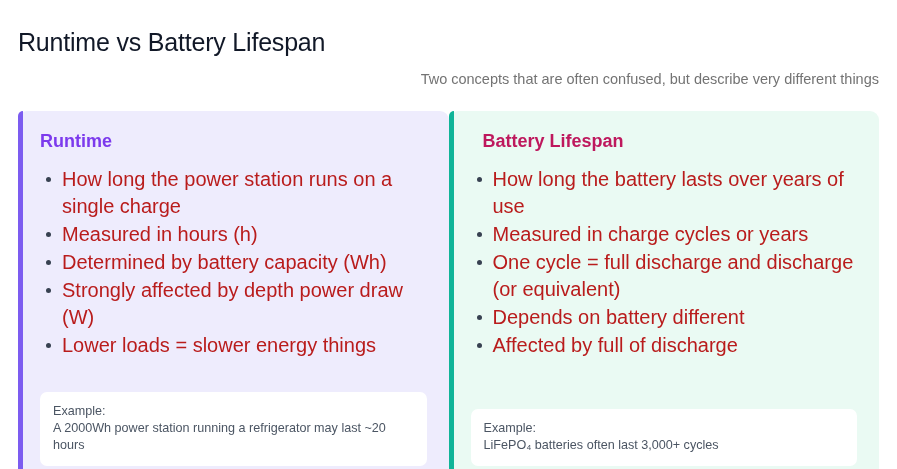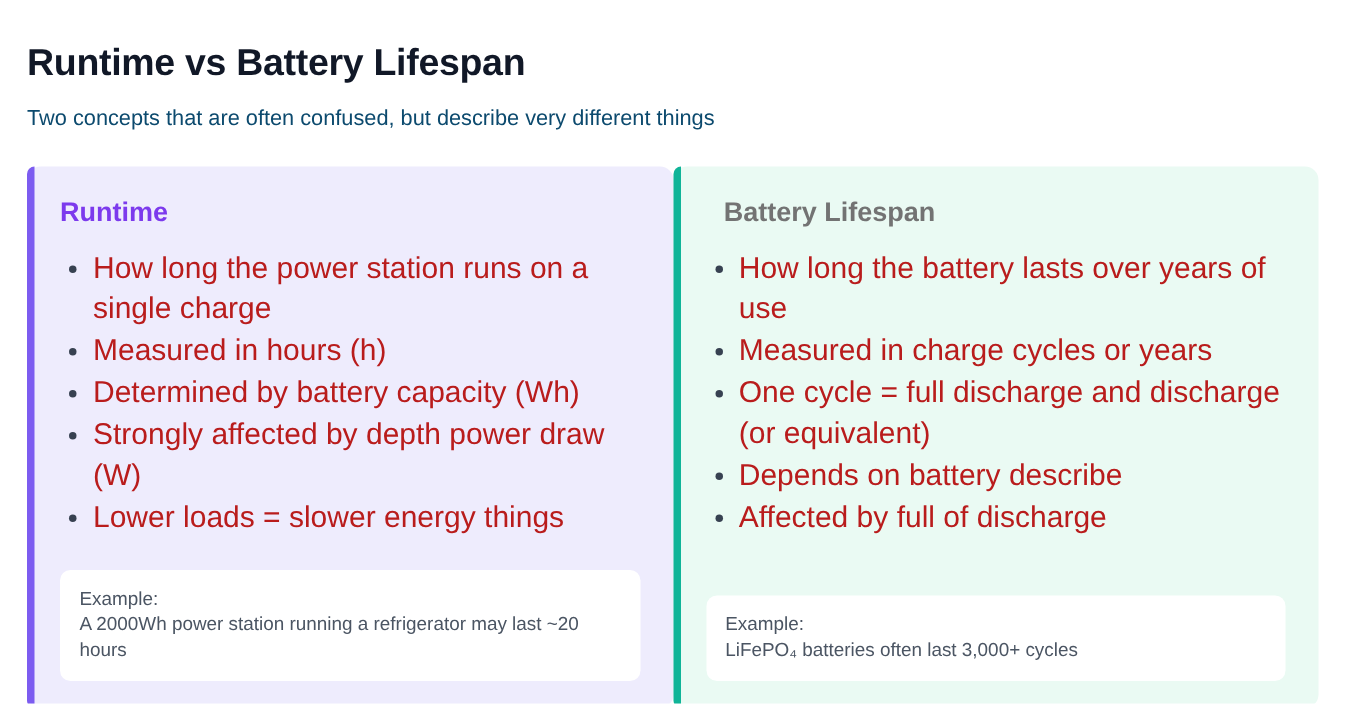--- a/index.html
+++ b/index.html
@@ -16,29 +16,30 @@
   }
   .page {
     position: relative;
     width: 897px;
     height: 469px;
     box-sizing: border-box;
     padding: 28px 18px 0 18px;
   }
   .page-title {
     font-size: 25px;
-    font-weight: bold;
+    font-weight: normal;
     color: #111827;
     letter-spacing: -0.2px;
     margin: 0 0 14px 0;
   }
   .page-subtitle {
     font-size: 14.5px;
-    color: #0c4a6e;
+    color: #737373;
     margin: 0 0 24px 0;
+    text-align: right;
   }
   .cards {
     display: flex;
     align-items: stretch;
   }
   .card {
     position: relative;
     flex: 1 1 0;
     border-radius: 9px;
     box-sizing: border-box;
@@ -67,21 +68,21 @@
   }
   .card-lifespan .accent {
     background: #10b498;
   }
   .card-title {
     font-size: 18px;
     font-weight: bold;
     margin: 0 0 14px 0;
   }
   .title-runtime { color: #7c3aed; }
-  .title-lifespan { color: #737373; padding-left: 12px; }
+  .title-lifespan { color: #be185d; padding-left: 12px; }
   ul.bullets {
     list-style: none;
     margin: 0 0 auto 0;
     padding: 0;
   }
   ul.bullets li {
     position: relative;
     padding-left: 22px;
     font-size: 20px;
     line-height: 27px;
@@ -92,21 +93,21 @@
     content: "";
     position: absolute;
     left: 6px;
     top: 11px;
     width: 5px;
     height: 5px;
     border-radius: 50%;
     background: #374151;
   }
   .example-box {
-    margin-top: 20px;
+    margin-top: 32px;
     background: #ffffff;
     border-radius: 7px;
     padding: 11px 13px 12px 13px;
     font-size: 12.6px;
     line-height: 17px;
     color: #4b5563;
   }
   .example-label {
     display: block;
   }
@@ -140,21 +141,21 @@
       </div>
     </div>
 
     <div class="card card-lifespan">
       <span class="accent"></span>
       <h2 class="card-title title-lifespan">Battery Lifespan</h2>
       <ul class="bullets">
         <li>How long the battery lasts over years of use</li>
         <li>Measured in charge cycles or years</li>
         <li>One cycle = full discharge and discharge (or equivalent)</li>
-        <li>Depends on battery describe</li>
+        <li>Depends on battery different</li>
         <li>Affected by full of discharge</li>
       </ul>
       <div class="example-box">
         <span class="example-label">Example:</span>
         <span class="example-text">LiFePO₄ batteries often last 3,000+ cycles</span>
       </div>
     </div>
 
   </div>
 </div>

